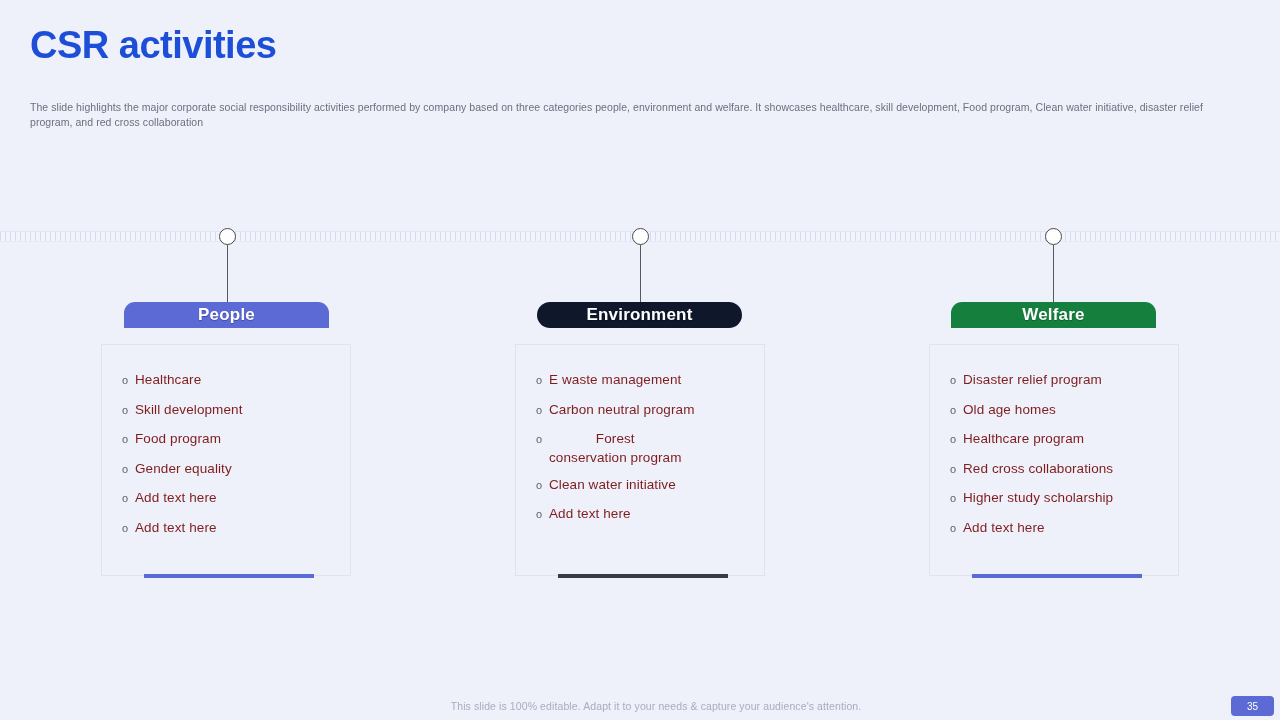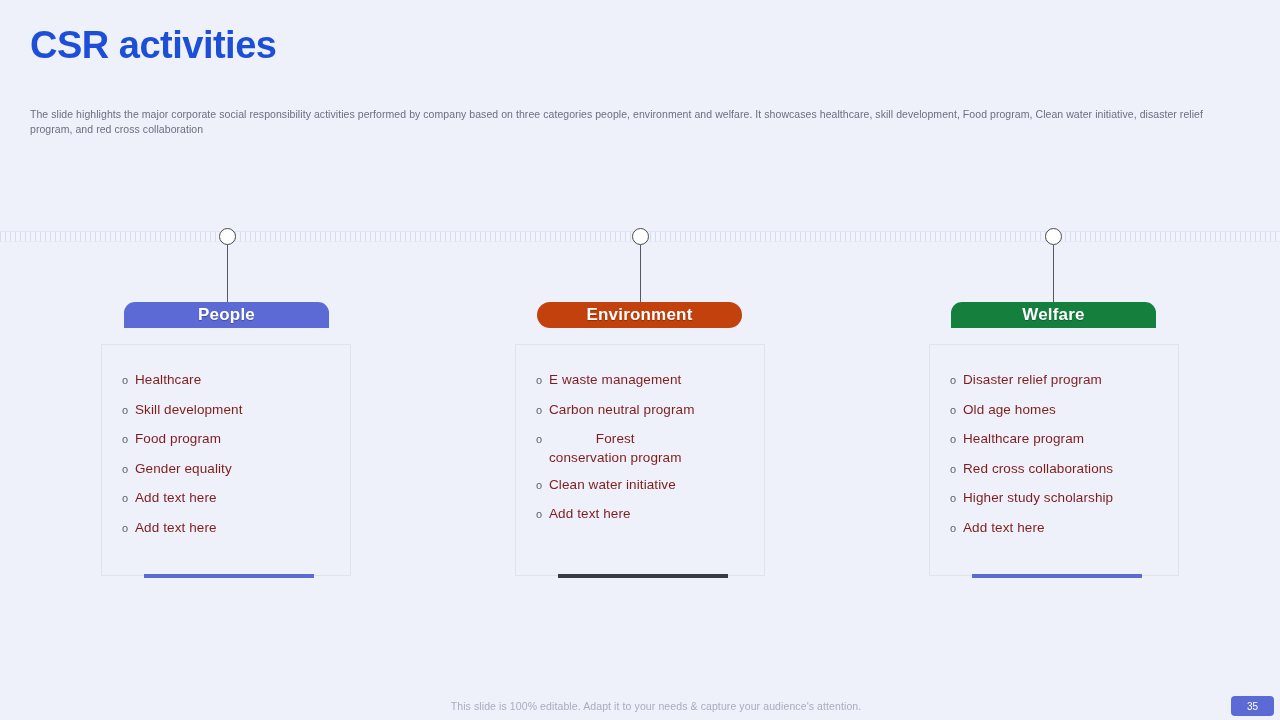--- a/index.html
+++ b/index.html
@@ -33,21 +33,21 @@
     font-size: 38px;
     font-weight: bold;
     letter-spacing: -0.5px;
     color: #1d4ed8;
     line-height: 1.05;
   }
 
   .page-subtitle {
     position: absolute;
     left: 30px;
-    top: 107px;
+    top: 100px;
     width: 1205px;
     font-size: 10.5px;
     line-height: 14.5px;
     color: #6c6f7e;
     letter-spacing: 0.06px;
   }
 
   
   .timeline-band {
     position: absolute;
@@ -241,21 +241,21 @@
         <span class="bullet-text">Add text here</span>
       </div>
       <div class="bullet-item">
         <span class="bullet-mark">o</span>
         <span class="bullet-text">Add text here</span>
       </div>
     </div>
     <div class="card-accent" style="background: rgb(91, 106, 212);"></div>
   </div>
 
-  <div class="card-header h2" style="background: #c2410c; border-radius: 18px;">
+  <div class="card-header h2" style="background: #0f172a; border-radius: 18px;">
     <span class="card-header-label">Environment</span>
   </div>
   <div class="card c2">
     <div class="bullet-list">
       <div class="bullet-item">
         <span class="bullet-mark">o</span>
         <span class="bullet-text">E waste management</span>
       </div>
       <div class="bullet-item">
         <span class="bullet-mark">o</span>

